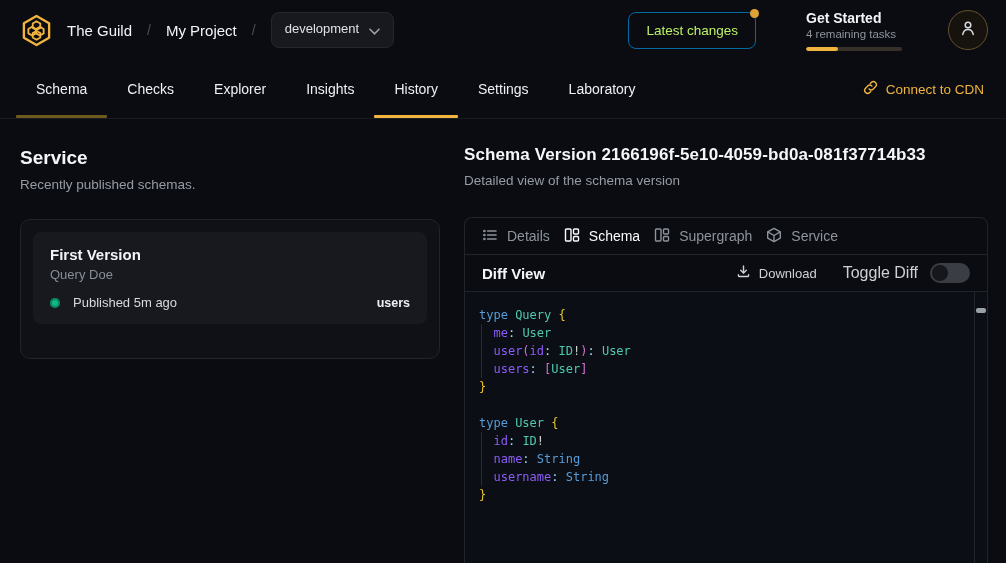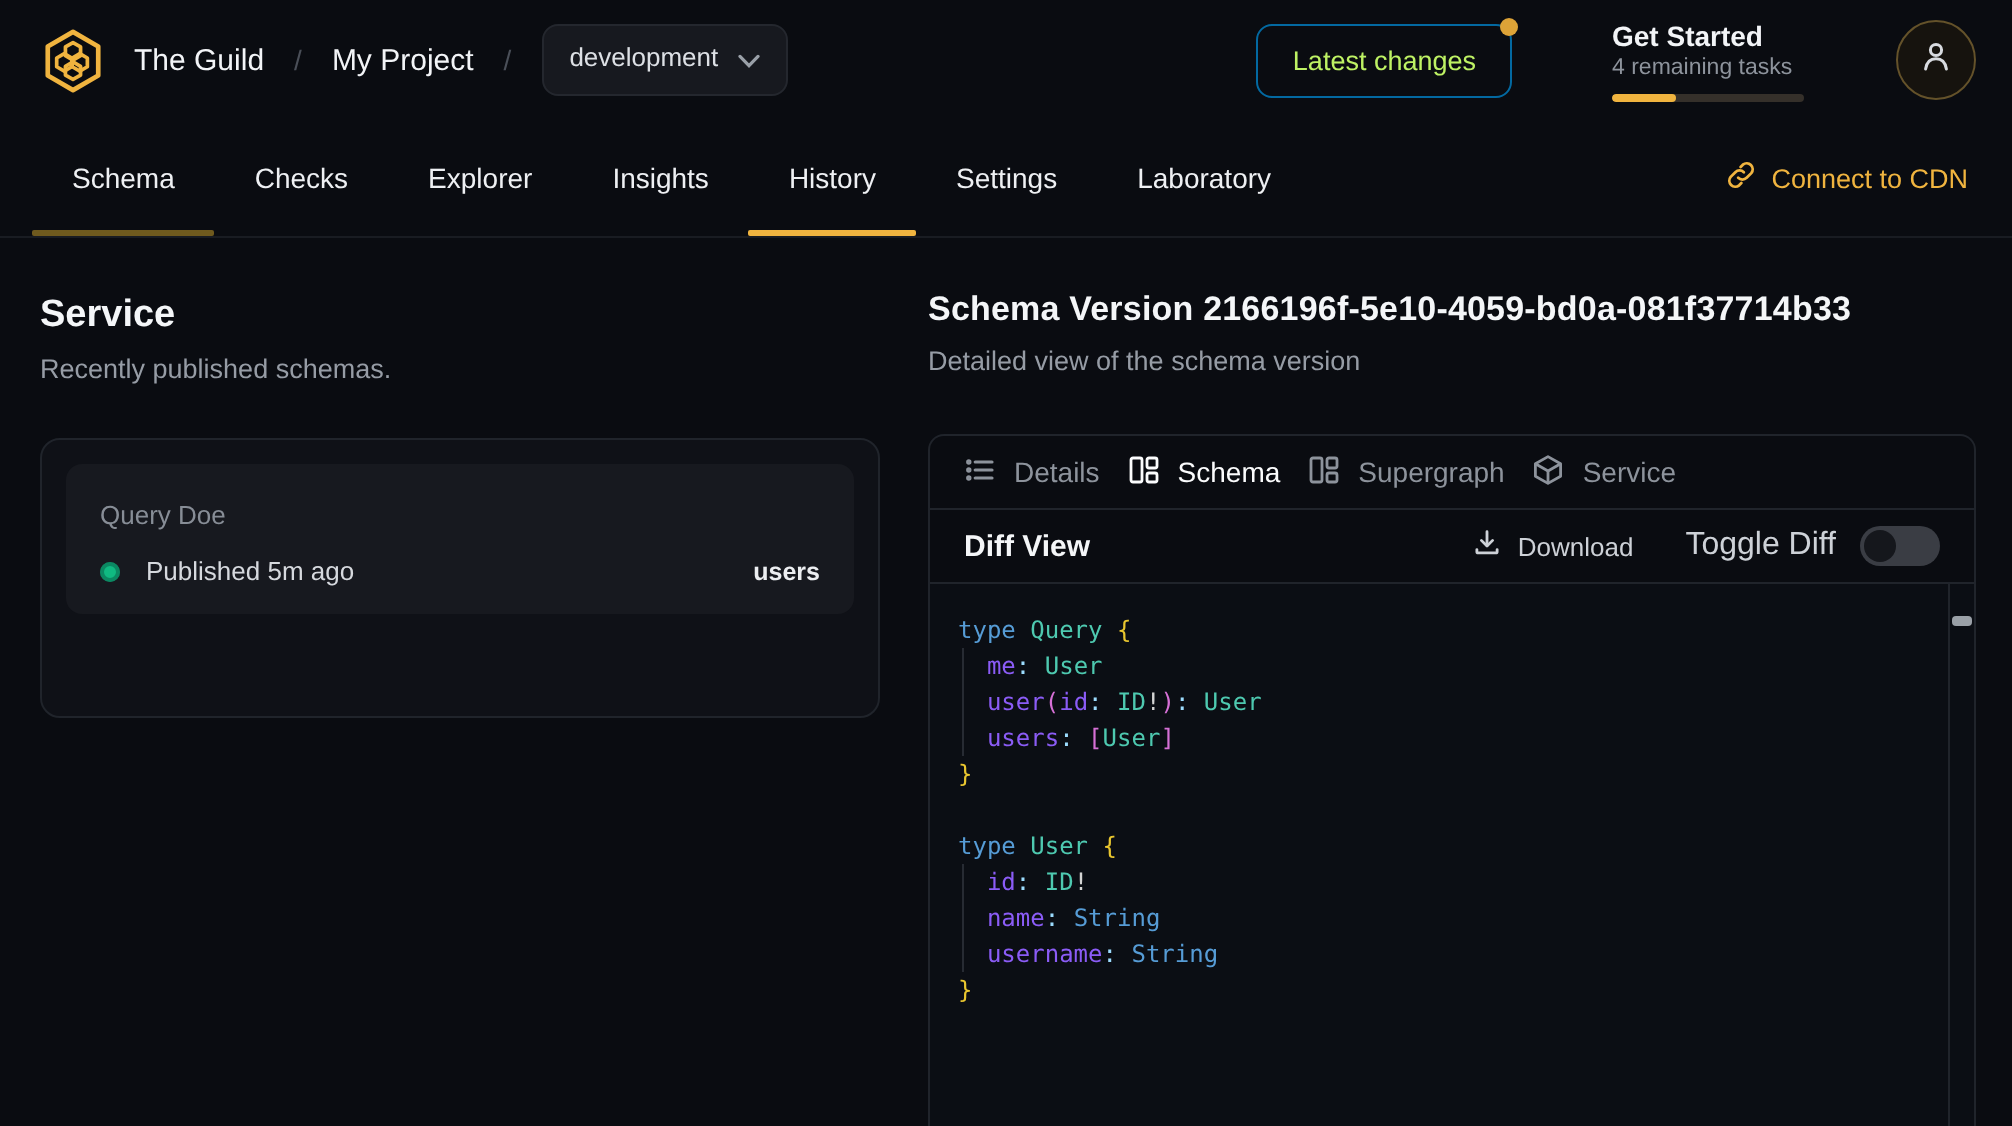--- a/index.html
+++ b/index.html
@@ -199,20 +199,21 @@
   </div>
 </div>
 
 <div class="main">
 
   <div class="left-col">
     <div class="panel-title">Service</div>
     <div class="panel-sub">Recently published schemas.</div>
     <div class="versions-card">
       <div class="version-item">
+        <div class="vi-name">First Version</div>
         <div class="vi-author">Query Doe</div>
         <div class="vi-row">
           <span class="vi-dot"></span>
           <span class="vi-status">Published 5m ago</span>
           <span class="vi-service">users</span>
         </div>
       </div>
     </div>
   </div>
 

